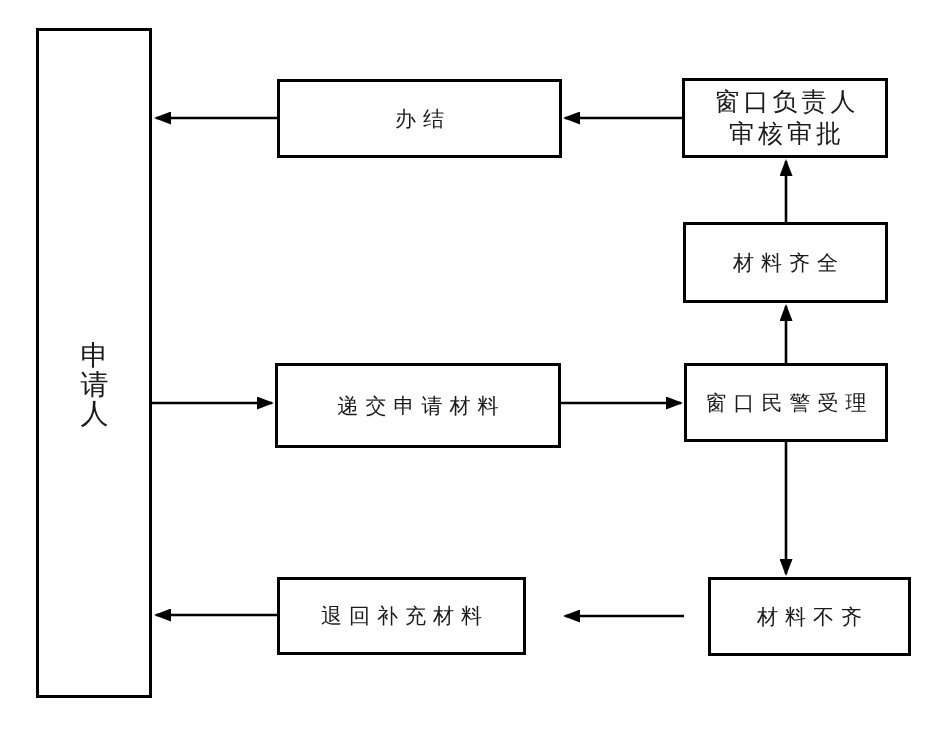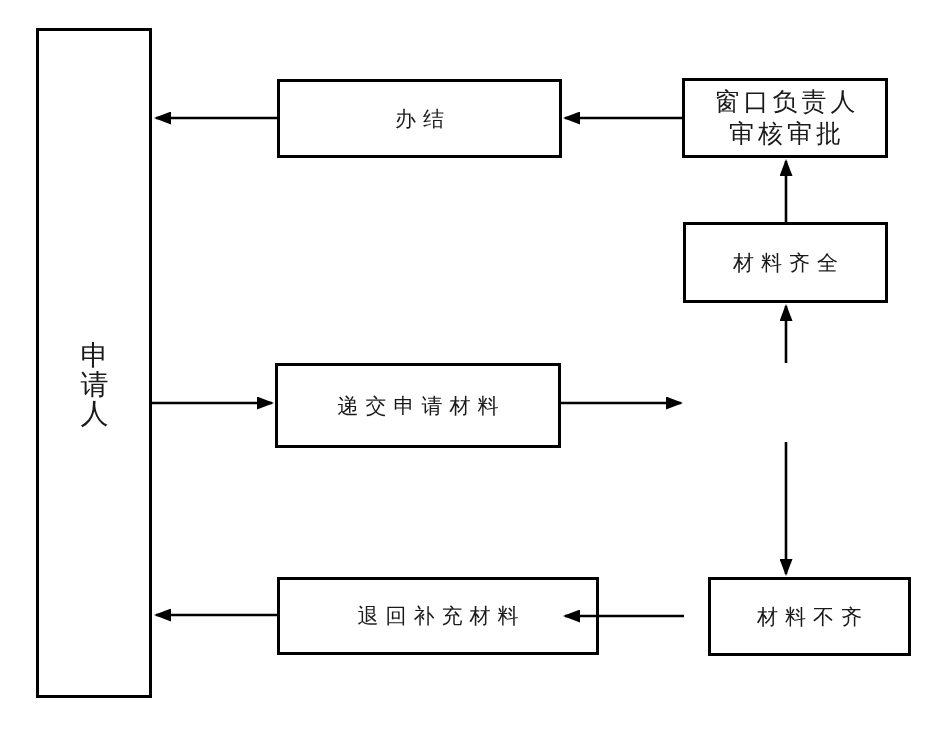--- a/index.html
+++ b/index.html
@@ -79,22 +79,25 @@
   </div>
 
   <div class="node" id="node-materials-complete" style="left:683px; top:222px; width:205px; height:81px;font-family:Liberation Serif, serif;">
     <span class="label">材料齐全</span>
   </div>
 
   <div class="node" id="node-submit" style="left:275px; top:363px; width:286px; height:85px;">
     <span class="label">递交申请材料</span>
   </div>
 
+  <div class="node" id="node-acceptance" style="left:684px; top:363px; width:204px; height:79px;">
+    <span class="label">窗口民警受理</span>
+  </div>
 
-  <div class="node" id="node-return" style="left:277px; top:577px; width:322px; height:78px;">
+  <div class="node" id="node-return" style="left:277px; top:577px; width:249px; height:78px;">
     <span class="label">退回补充材料</span>
   </div>
 
   <div class="node" id="node-materials-incomplete" style="left:684px; top:577px; width:203px; height:79px;margin-left:24px;">
     <span class="label">材料不齐</span>
   </div>
 
   <svg class="arrows" width="930" height="730" viewBox="0 0 930 730">
     <defs>
       <marker id="arrowhead" markerUnits="userSpaceOnUse" markerWidth="17" markerHeight="13" refX="15" refY="6.5" orient="auto">

